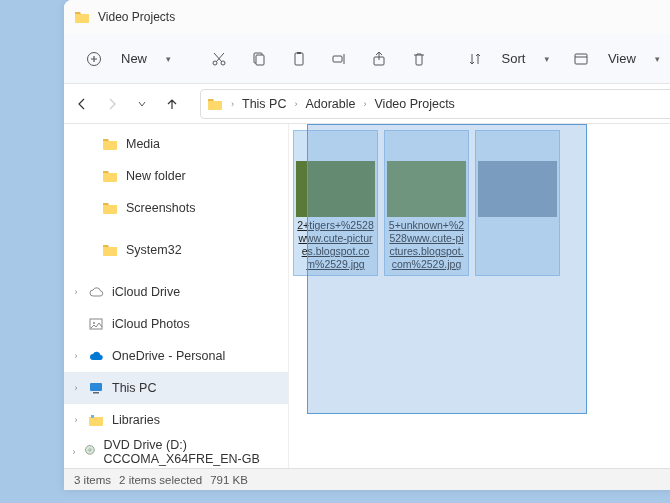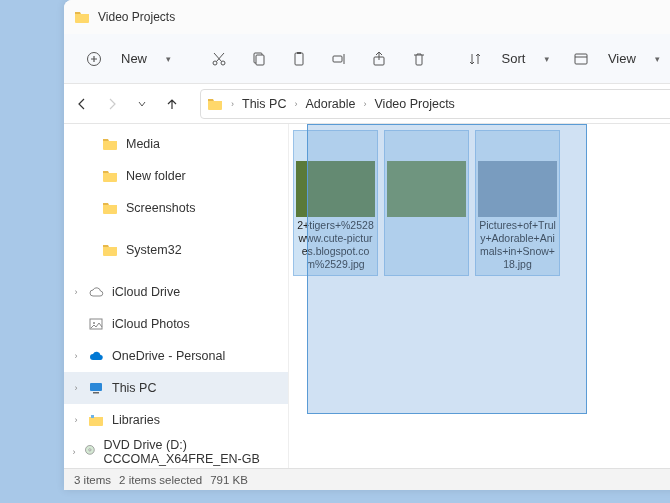--- a/index.html
+++ b/index.html
@@ -32,21 +32,21 @@
 .tree-item .ticon { width: 16px; height: 16px; margin-right: 8px; margin-left: 4px; }
 .tree-indent-0 { padding-left: 18px; }
 .tree-indent-1 { padding-left: 4px; }
 .content { flex: 1; position: relative; background: #fff; overflow: hidden; }
 .selection-box { position: absolute; background: rgba(120,170,220,0.35); border: 1px solid #5a9bd5; left: 18px; top: 0; width: 280px; height: 290px; pointer-events: none; }
 .thumbs { display: flex; gap: 6px; padding: 6px 4px; position: relative; }
 .thumb { width: 85px; background: #cee3f5; border: 1px solid #99c2e8; padding: 2px; cursor: pointer; }
 .thumb-img { width: 79px; height: 56px; background: #5a7a3a; margin-top: 28px; }
 .thumb-img.i2 { background: #6b8b4e; }
 .thumb-img.i3 { background: #7a95b0; }
-.thumb-name { font-size: 10.5px; text-align: center; color: #222; line-height: 1.25; padding: 2px 1px; word-break: break-all; height: 56px; overflow: hidden; }
+.thumb-name { font-size: 10.5px; text-align: center; color: #222; line-height: 1.25; padding: 2px 1px; word-break: break-all; height: 56px; overflow: hidden; text-decoration: underline; }
 .status { height: 22px; background: #f3f3f3; border-top: 1px solid #e0e0e0; display: flex; align-items: center; padding: 0 10px; gap: 8px; font-size: 11.5px; color: #555; }
 .folder-svg { fill: #ffd86b; }
 .folder-svg .tab { fill: #e8b84a; }
 svg { display: block; }
 </style>
 </head>
 <body>
 
 <div class="window">
 
@@ -297,24 +297,24 @@
         </div>
       </div>
     <div class="content">
       <div class="thumbs" id="thumbs">
           <div class="thumb">
             <div class="thumb-img i1"></div>
             <div class="thumb-name">2+tigers+%2528www.cute-pictures.blogspot.com%2529.jpg</div>
           </div>
           <div class="thumb">
             <div class="thumb-img i2"></div>
+            <div class="thumb-name">5+unknown+%2528www.cute-pictures.blogspot.com%2529.jpg</div>
           </div>
           <div class="thumb">
             <div class="thumb-img i3"></div>
-            <div class="thumb-name">Pictures+of+Truly+Adorable+Animals+in+Snow+18.jpg</div>
           </div>
         </div>
       <div class="selection-box"></div>
     </div>
   </div>
 
   <div class="status">
     <span>3 items</span>
     <span>2 items selected</span>
     <span>791 KB</span>

